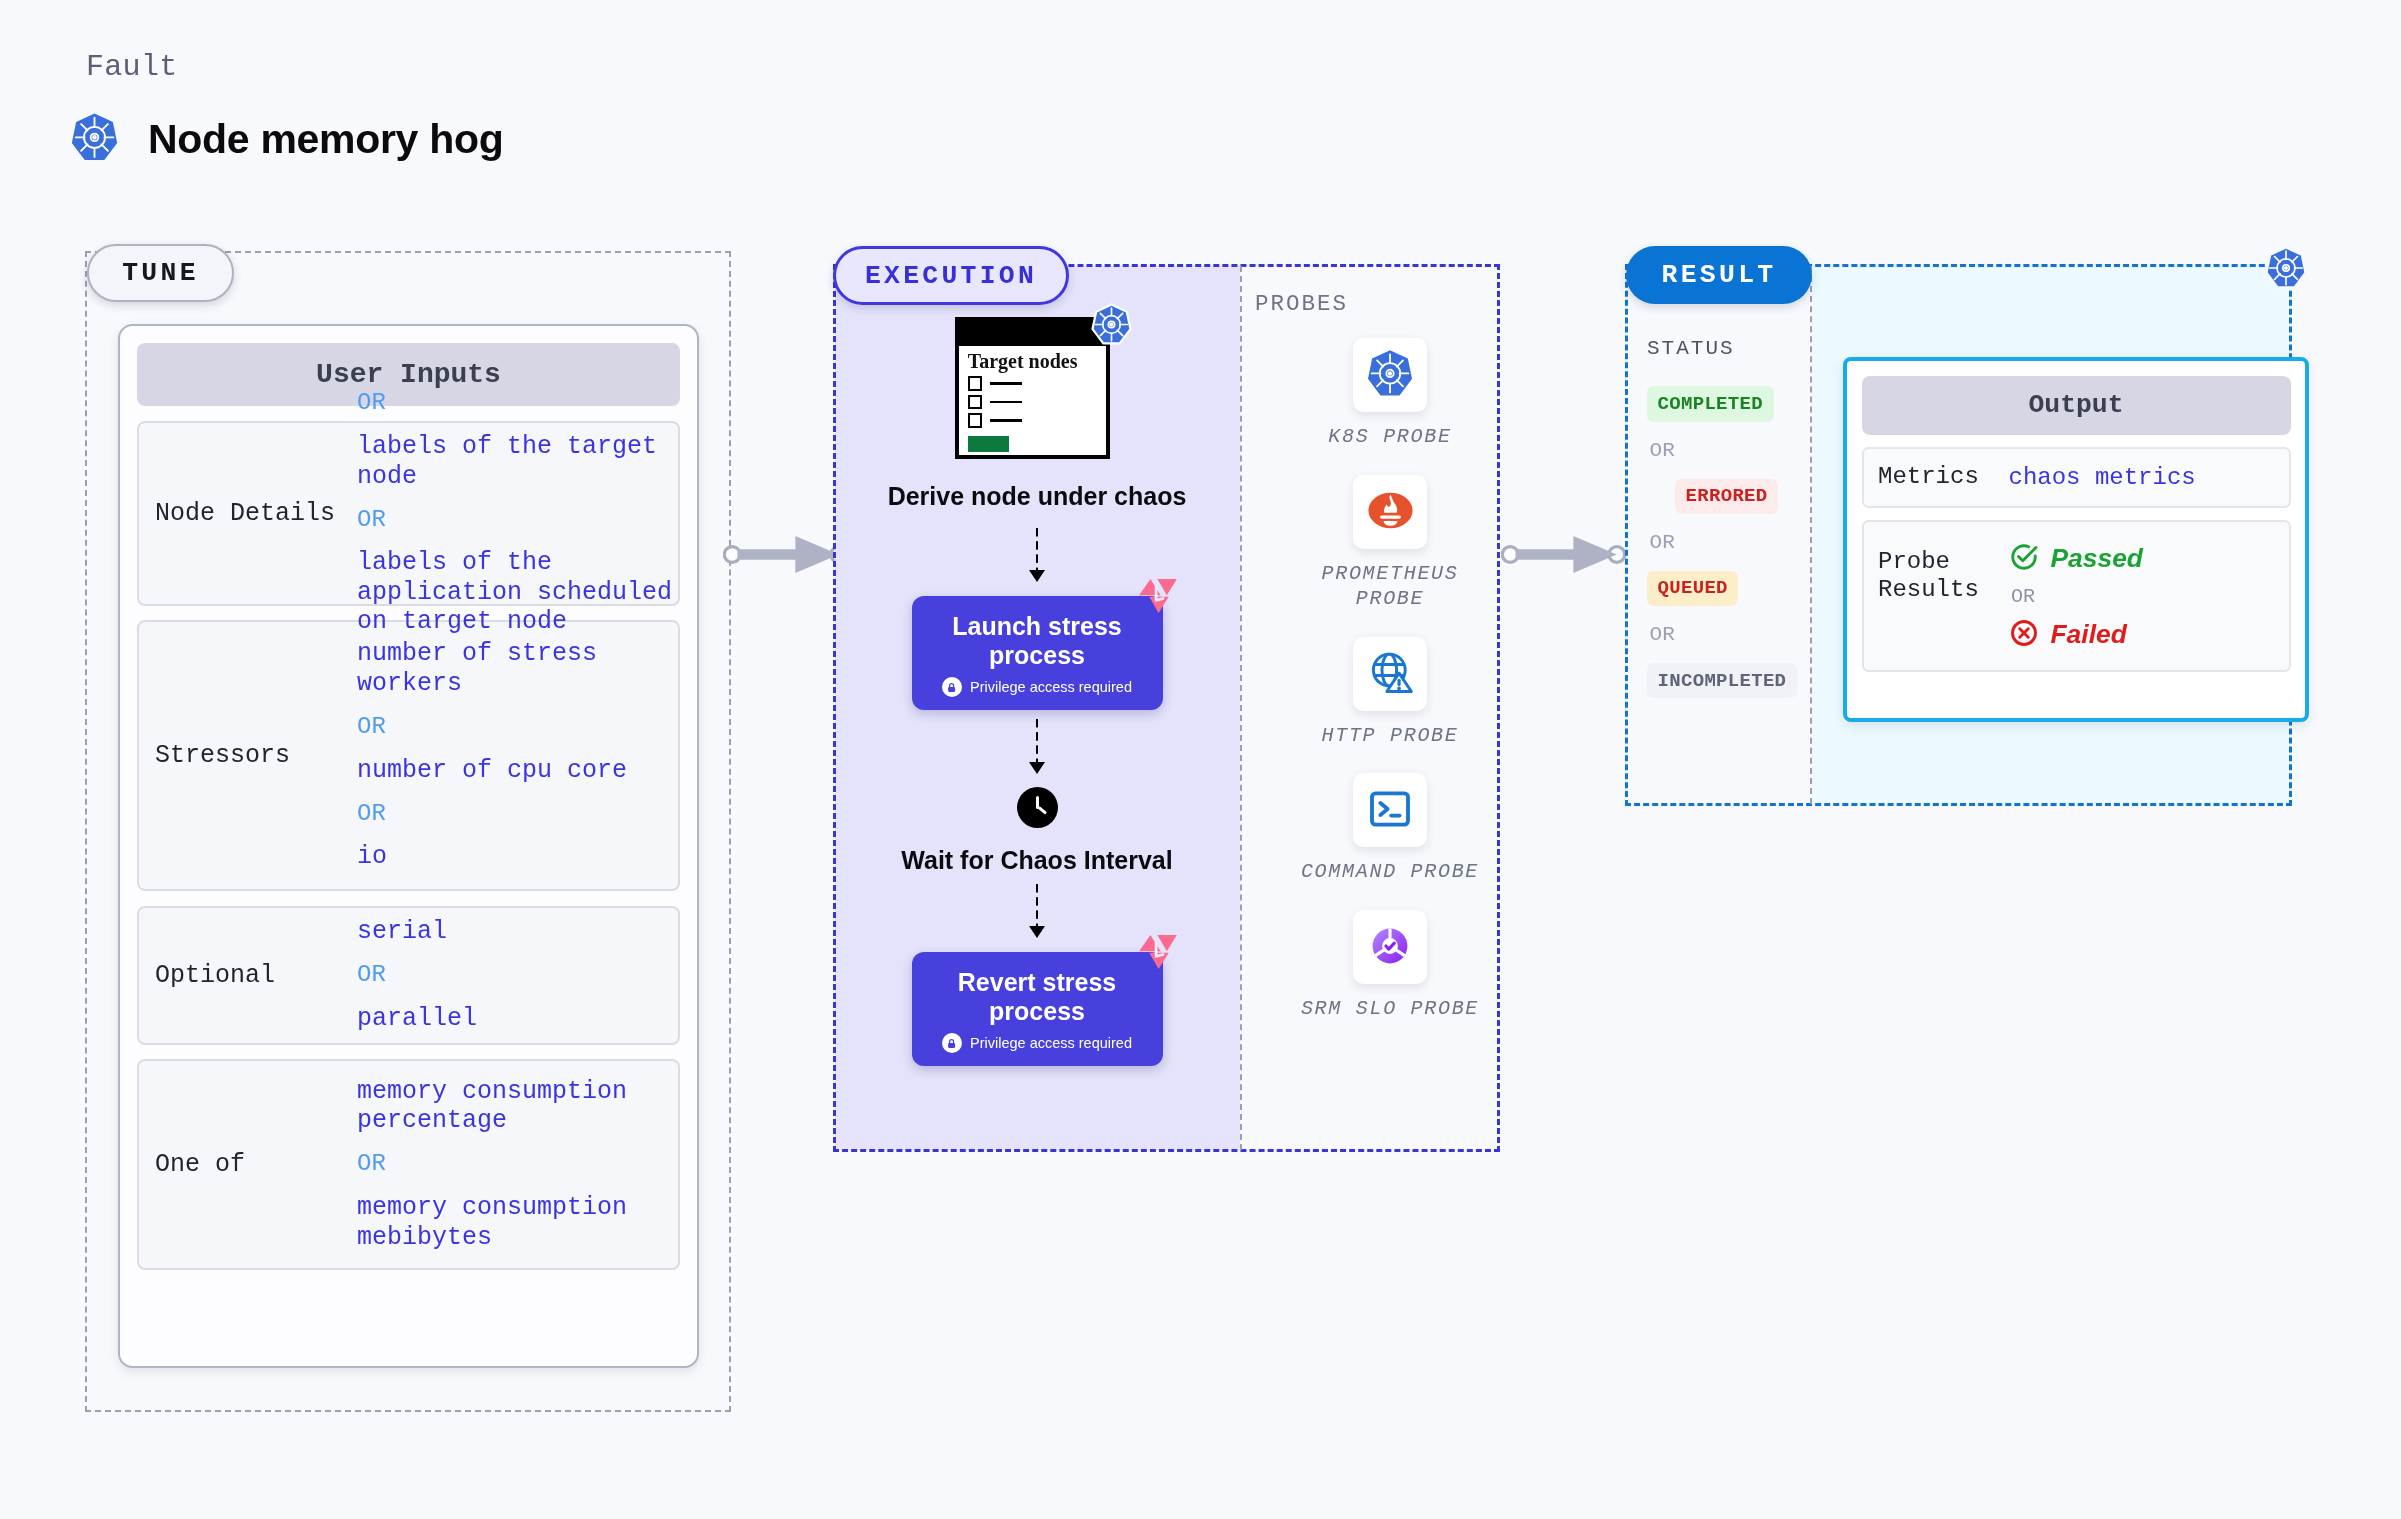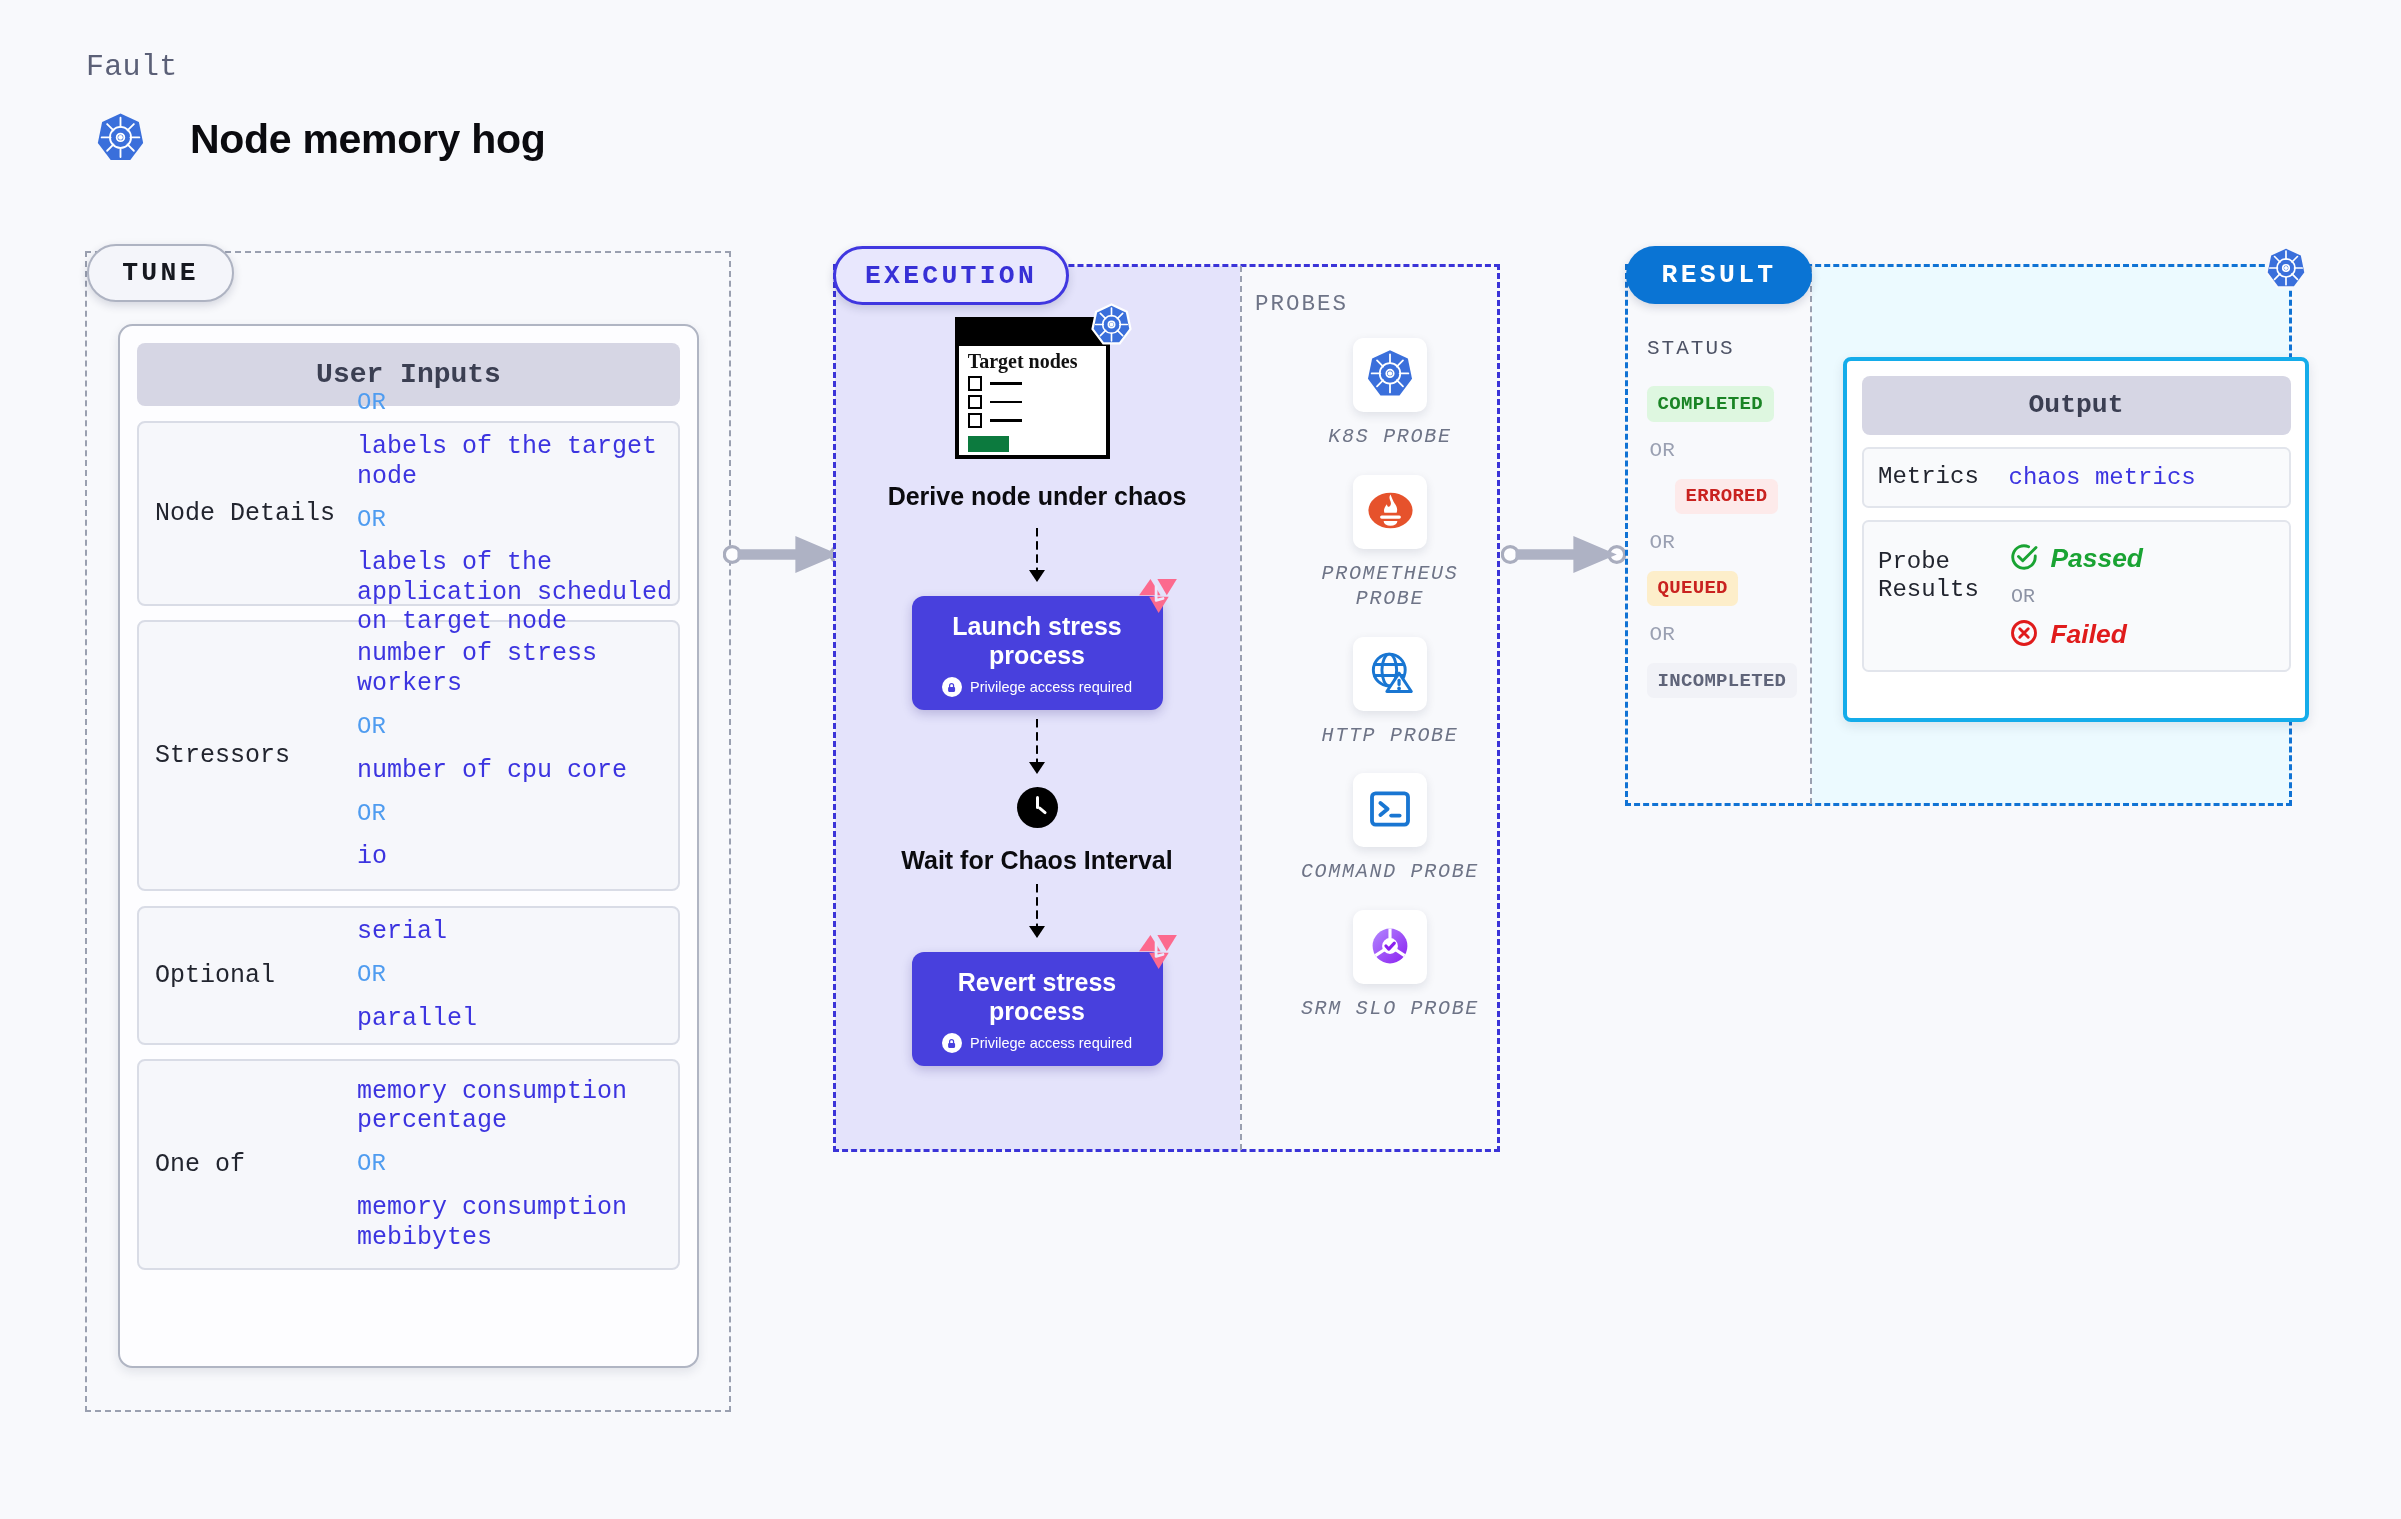--- a/index.html
+++ b/index.html
@@ -11,22 +11,22 @@
   }
   #root { position: relative; width: 2401px; height: 1519px; }
 
   
   .fault-label {
     position: absolute; left: 86px; top: 50px;
     font-family: "Liberation Mono", monospace;
     font-size: 30px; color: #5b6077; letter-spacing: 0.3px;
   }
   .fault-title-row {
-    position: absolute; left: 96px; top: 112px;
-    display: flex; align-items: center; gap: 45px;
+    position: absolute; left: 70px; top: 112px;
+    display: flex; align-items: center; gap: 29px;
   }
   .fault-title {
     font-size: 41px; font-weight: bold; color: #0b0b0f;
     letter-spacing: -0.3px;
   }
 
   
   .region { position: absolute; }
   .region-body {
     position: absolute; inset: 0;

